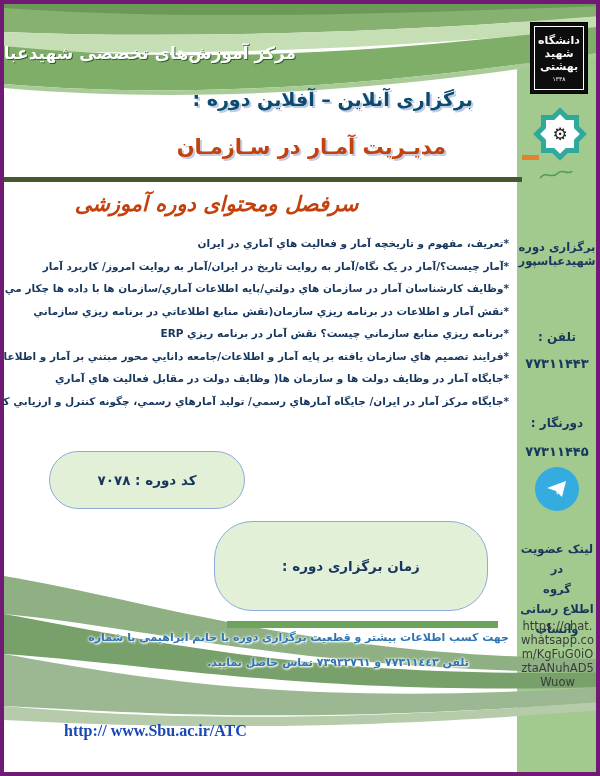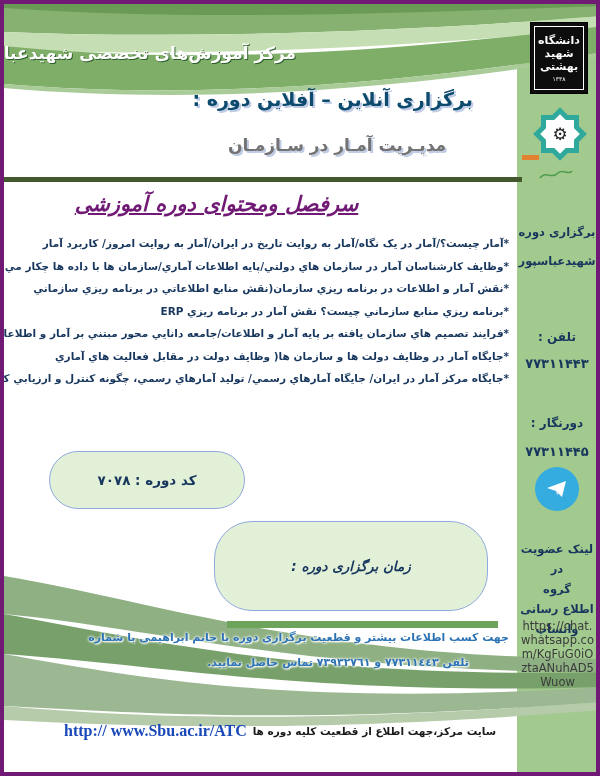--- a/index.html
+++ b/index.html
@@ -33,38 +33,38 @@
   .signature{left:534px;top:162px;z-index:4;}
   .telegram{left:531px;top:463px;width:44px;height:44px;border-radius:50%;
             background:#34ace0;z-index:4;display:flex;align-items:center;justify-content:center;}
   .wa-url{left:515px;top:615px;width:77px;z-index:4;font-size:11.5px;line-height:14px;
           color:#3b3b3b;text-align:center;word-break:break-all;direction:ltr;}
   
   .org-line{top:39px;right:300px;z-index:3;color:#ffffff;font-size:17px;font-weight:bold;
             direction:rtl;white-space:nowrap;text-shadow:1px 1px 0 #2e5e2e;}
   .mode-line{top:84px;right:123px;z-index:3;color:#0c4a6e;font-size:19px;font-weight:bold;
              direction:rtl;white-space:nowrap;text-shadow:2px 2px 0 #c0cce6;}
-  .course-title{top:131px;right:150px;z-index:3;color:#737373;font-size:17px;font-weight:bold;
+  .course-title{top:131px;right:150px;z-index:3;color:#c2410c;font-size:21px;font-weight:bold;
                 direction:rtl;white-space:nowrap;letter-spacing:.5px;text-shadow:2px 2px 0 #c0cce6;}
   .divider{left:0;top:173px;width:518px;height:5px;background:#44582e;z-index:3;}
   
-  .syl-head{top:188px;left:0;width:425px;text-align:center;z-index:3;color:#701a75;
+  .syl-head{top:188px;left:0;width:425px;text-align:center;z-index:3;color:#c2410c;
             font-size:21px;font-weight:bold;font-style:italic;direction:rtl;
-            text-decoration:underline;}
+            }
   .syl-list{top:233px;left:0;width:505px;z-index:3;overflow:hidden;list-style:none;
             margin:0;padding:0;direction:rtl;text-align:right;}
   .syl-list li{white-space:nowrap;color:#17365d;font-size:10.5px;font-weight:bold;
                line-height:13px;margin:0 0 9.5px 0;}
   
   .pill{background:#e3f0d8;border:1.5px solid #8faadc;box-sizing:border-box;z-index:3;
         display:flex;flex-direction:column;align-items:center;justify-content:center;
         color:#17365d;font-weight:bold;direction:rtl;}
   .pill1{left:45px;top:447px;width:196px;height:58px;border-radius:29px;font-size:13.5px;}
   .pill2{left:210px;top:517px;width:274px;height:90px;border-radius:38px;font-size:13.5px;}
-  .pill2 div{margin:4px 0;font-style:italic;}
+  .pill2 div{margin:4px 0;}
   .green-bar{left:223px;top:617px;width:271px;height:7px;background:#6da45b;z-index:3;}
   
   .contact{top:627px;left:0;width:505px;z-index:3;direction:rtl;text-align:right;
            color:#2e74b5;font-size:11px;font-weight:bold;
            text-shadow:0 0 3px #fff,0 0 3px #fff,1px 1px 2px #fff;}
   .contact .c2{margin-top:12px;margin-right:40px;}
   .site-url{left:60px;top:718px;z-index:3;font-family:"Liberation Serif",serif;
             font-weight:bold;font-size:16px;color:#1848b8;direction:ltr;}
   .site-note{top:721px;right:100px;z-index:3;color:#1a1a1a;font-size:10.5px;
              font-weight:bold;direction:rtl;white-space:nowrap;}
@@ -111,20 +111,21 @@
     <path d="M2,12 C8,4 14,14 20,7 C25,2 30,10 34,5" stroke="#4f9e4f" stroke-width="1.6" fill="none"></path>
   </svg>
 
   <div class="abs org-line">مرکز آموزش‌های تخصصی شهیدعباسپور</div>
   <div class="abs mode-line">برگزاری آنلاین – آفلاین دوره :</div>
   <div class="abs course-title">مدیـریت آمـار در سـازمـان</div>
   <div class="abs divider"></div>
 
   <div class="abs syl-head">سرفصل ومحتوای دوره آموزشی</div>
   <ul class="abs syl-list">
+    <li>*تعریف، مفهوم و تاریخچه آمار و فعالیت هاي آماري در ایران</li>
     <li>*آمار چیست؟/آمار در یک نگاه/آمار به روایت تاریخ در ایران/آمار به روایت امروز/ کاربرد آمار</li>
     <li>*وظایف کارشناسان آمار در سازمان هاي دولتي/پایه اطلاعات آماري/سازمان ها با داده ها چکار مي کنند؟</li>
     <li>*نقش آمار و اطلاعات در برنامه ریزي سازمان(نقش منابع اطلاعاتي در برنامه ریزي سازماني</li>
     <li>*برنامه ریزي منابع سازماني چیست؟ نقش آمار در برنامه ریزي ERP</li>
     <li>*فرایند تصمیم هاي سازمان یافته بر پایه آمار و اطلاعات/جامعه دانایي محور مبتني بر آمار و اطلاعات</li>
     <li>*جایگاه آمار در وظایف دولت ها و سازمان ها( وظایف دولت در مقابل فعالیت هاي آماري</li>
     <li>*جایگاه مرکز آمار در ایران/ جایگاه آمارهاي رسمي/ تولید آمارهاي رسمي، چگونه کنترل و ارزیابي کیفي مي شوند؟</li>
   </ul>
 
   <div class="abs pill pill1">
@@ -134,23 +135,22 @@
     <div>زمان برگزاری دوره :</div>
   </div>
   <div class="abs green-bar"></div>
 
   <div class="abs contact">
     <div class="c1">جهت کسب اطلاعات بیشتر و قطعیت برگزاری دوره با خانم ابراهیمی با شماره</div>
     <div class="c2">تلفن ٧٧٣١١٤٤٣ و ٧٣٩٣٢٧٦١ تماس حاصل نمایید.</div>
   </div>
 
   <div class="abs site-url">http:// www.Sbu.ac.ir/ATC</div>
-  <div class="abs site-note">سایت مرکز،جهت اطلاع از قطعیت کلیه دوره ها</div>
 
-  <div class="abs sb-text" style="top:221px;font-size:11.5px">برگزاری دوره</div>
+  <div class="abs sb-text" style="top:236px;font-size:11.5px">برگزاری دوره</div>
   <div class="abs sb-text" style="top:250px;font-size:11.5px">شهیدعباسپور</div>
   <div class="abs sb-text" style="top:326px;font-size:12px">تلفن :</div>
   <div class="abs sb-text sb-num" style="top:352px">۷۷۳۱۱۴۴۳</div>
   <div class="abs sb-text" style="top:412px;font-size:12px">دورنگار :</div>
   <div class="abs sb-text sb-num" style="top:440px">۷۷۳۱۱۴۴۵</div>
 
   <div class="abs telegram">
     <svg width="24" height="24" viewBox="0 0 24 24">
       <path d="M2,11 L21,4 L17,20 L11,14 Z" fill="#ffffff"></path>
       <path d="M11,14 L12,18 L14,15.5 Z" fill="#d9e6f2"></path>

